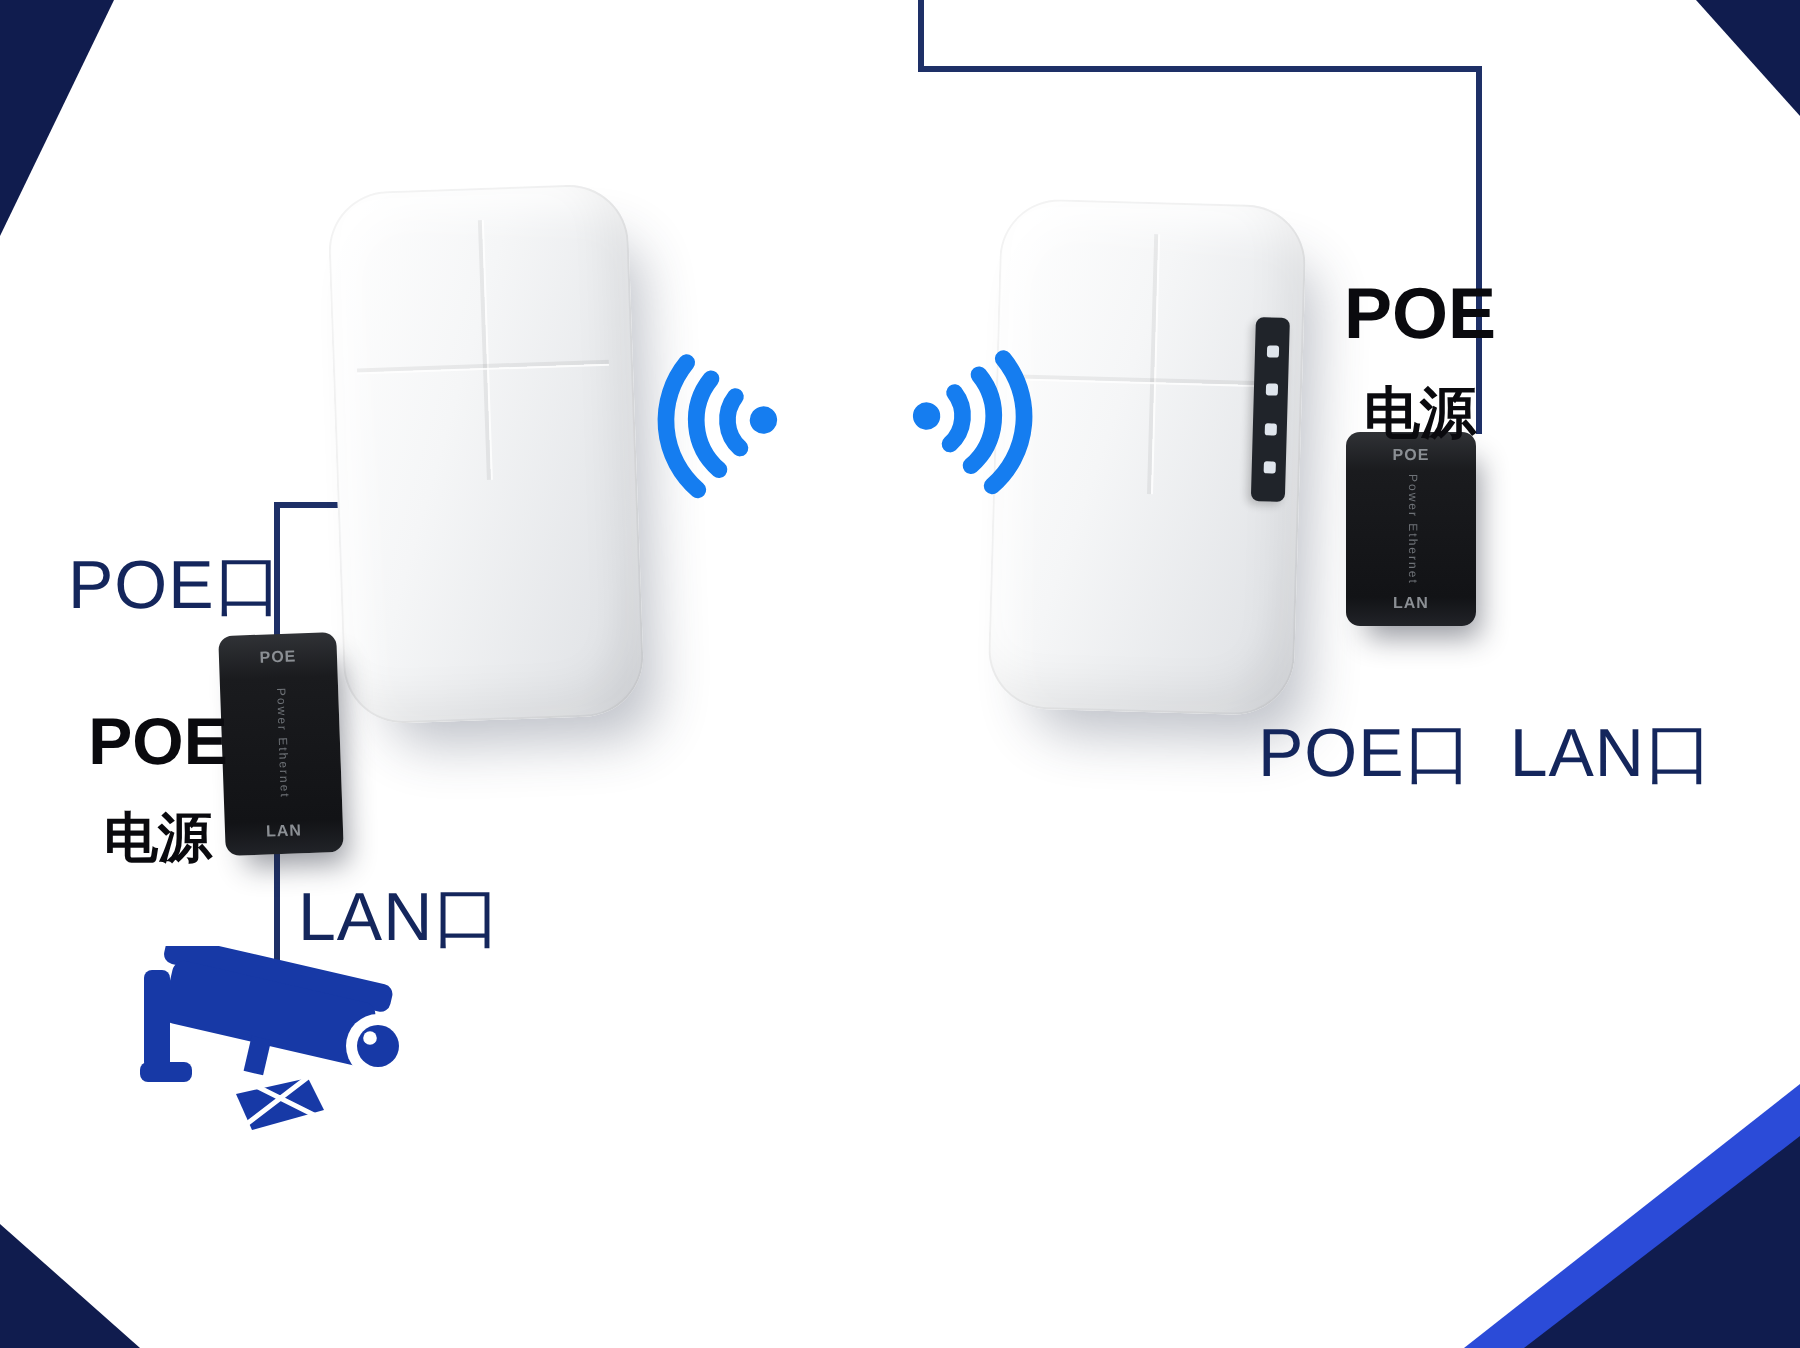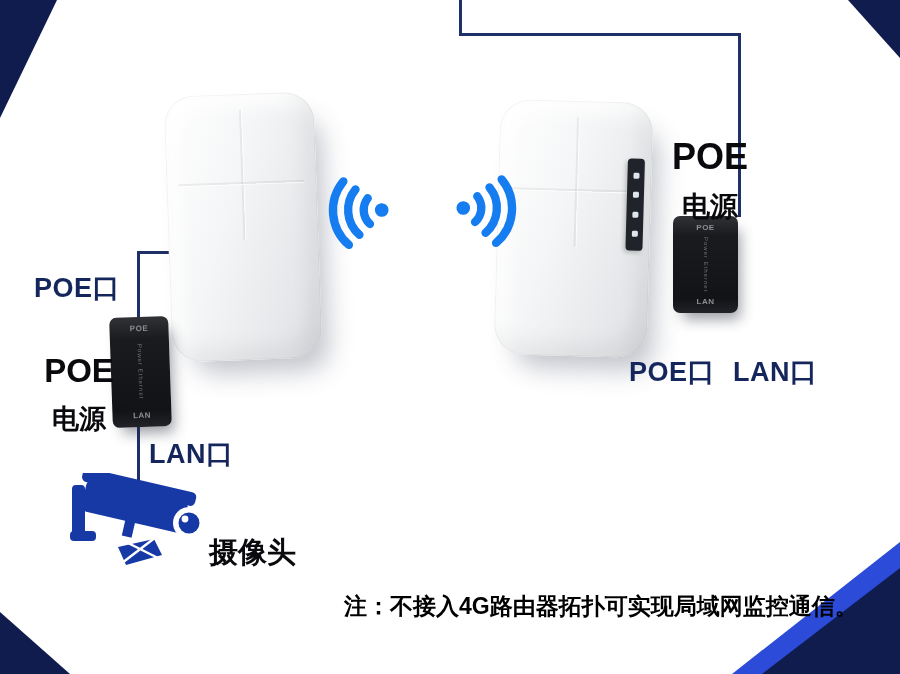--- a/index.html
+++ b/index.html
@@ -38,21 +38,21 @@
   .adapter{position:absolute;border-radius:7px;color:#8b8f94;
            background:linear-gradient(180deg,#303236 0%,#1a1b1e 20%,#121316 85%,#212328 100%);
            box-shadow:6px 10px 14px -4px rgba(30,35,50,.45);
            display:flex;flex-direction:column;align-items:center;justify-content:space-between;padding:7px 2px}
   .adapter.ad-left{left:111px;top:317px;width:59px;height:110px;transform:rotate(-2deg)}
   .adapter.ad-right{left:673px;top:216px;width:65px;height:97px}
   .adapter .tiny{font-size:8px;letter-spacing:.5px;font-weight:700}
   .adapter .side{font-size:6px;writing-mode:vertical-rl;color:#6e7277;letter-spacing:1px}
 
   
-  .port-label{position:absolute;font-weight:700;font-size:27px;color:var(--port-label,#14265c);letter-spacing:.5px;white-space:nowrap}
+  .port-label{position:absolute;font-weight:400;font-size:34px;color:var(--port-label,#14265c);letter-spacing:.5px;white-space:nowrap}
   .power-label{position:absolute;text-align:center;color:var(--text-dark,#0a0a0e);font-weight:800;line-height:1.05}
   .power-label .l1{display:block;font-size:33px}
   .power-label .l2{display:block;font-size:27px;margin-top:16px}
   .camera-label{position:absolute;left:209px;top:533px;font-size:29px;font-weight:800;color:var(--text-dark,#0a0a0e)}
   .ports-right{position:absolute;left:629px;top:354px;display:flex;gap:18px}
   .ports-right .port-label{position:static}
   .note{position:absolute;left:344px;top:591px;font-size:23px;font-weight:700;color:#000;white-space:nowrap}
 
   .wifi{position:absolute}
   .camera{position:absolute;left:70px;top:473px}
@@ -134,26 +134,24 @@
       </g>
       <rect x="2" y="12" width="13" height="50" rx="4"></rect>
       <rect x="0" y="58" width="26" height="10" rx="4"></rect>
       <circle cx="119" cy="50" r="16" fill="#ffffff"></circle>
       <circle cx="119" cy="50" r="10.5"></circle>
       <circle cx="115" cy="46" r="3.4" fill="#ffffff"></circle>
       <path d="M48 74 L84 66 L92 82 L56 92 Z"></path>
       <path d="M52 90 L86 64 M54 68 L90 86" stroke="#ffffff" stroke-width="2.5" fill="none"></path>
     </g>
   </svg>
-  <div class="camera-label">摄像头</div>
 
   <div class="power-label" style="left:670px;top:138px;width:80px">
     <span class="l1" style="font-size:36px">POE</span>
     <span class="l2" style="font-size:28px">电源</span>
   </div>
   <div class="ports-right">
     <span class="port-label">POE口</span>
     <span class="port-label">LAN口</span>
   </div>
 
-  <div class="note">注：不接入4G路由器拓扑可实现局域网监控通信。</div>
 
 </div>
 
 </body></html>

